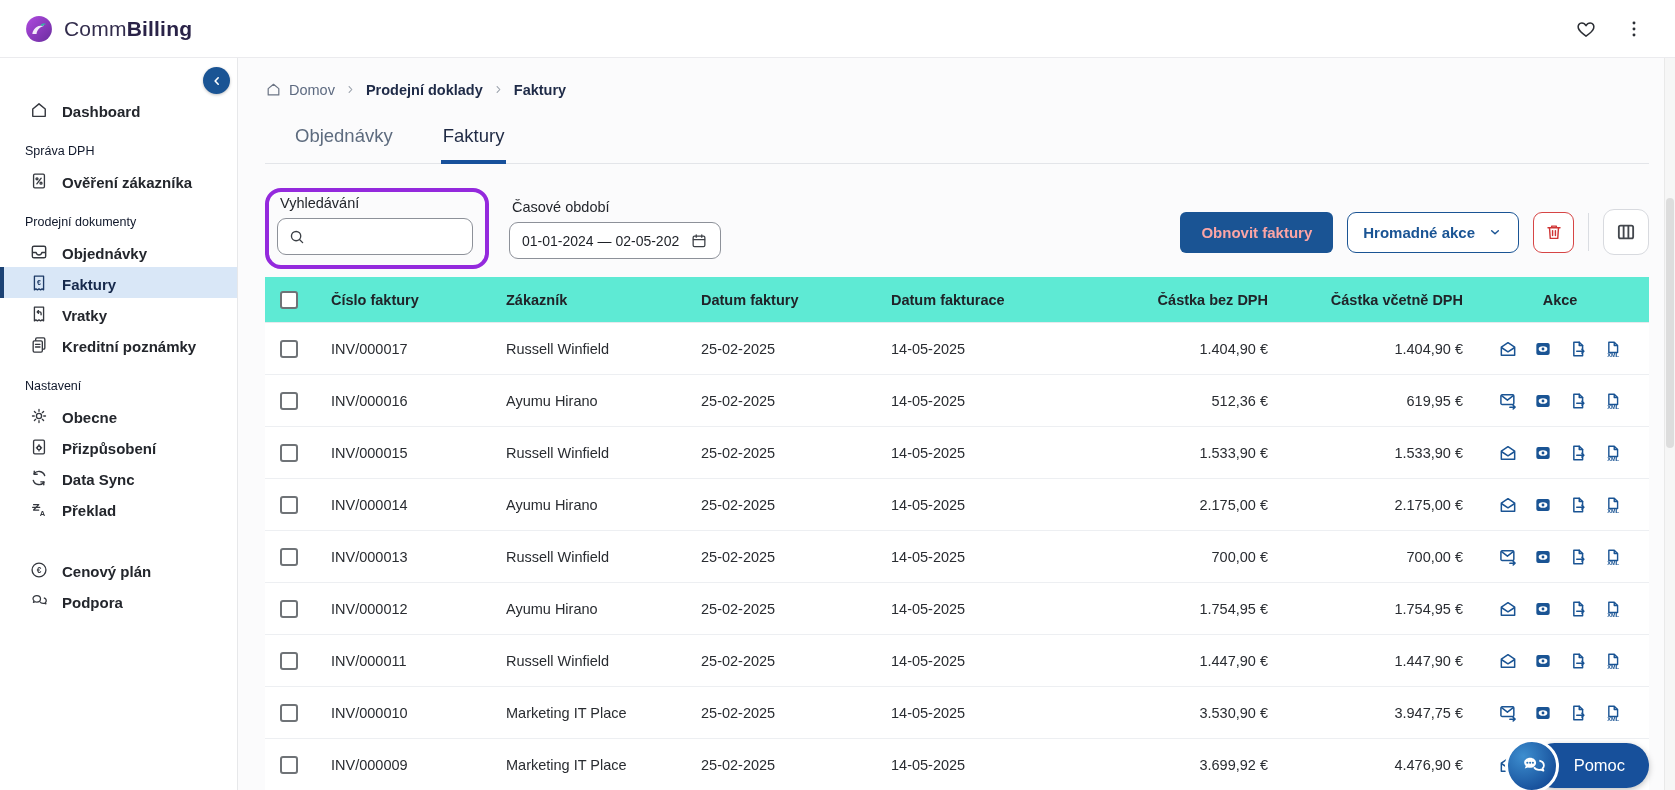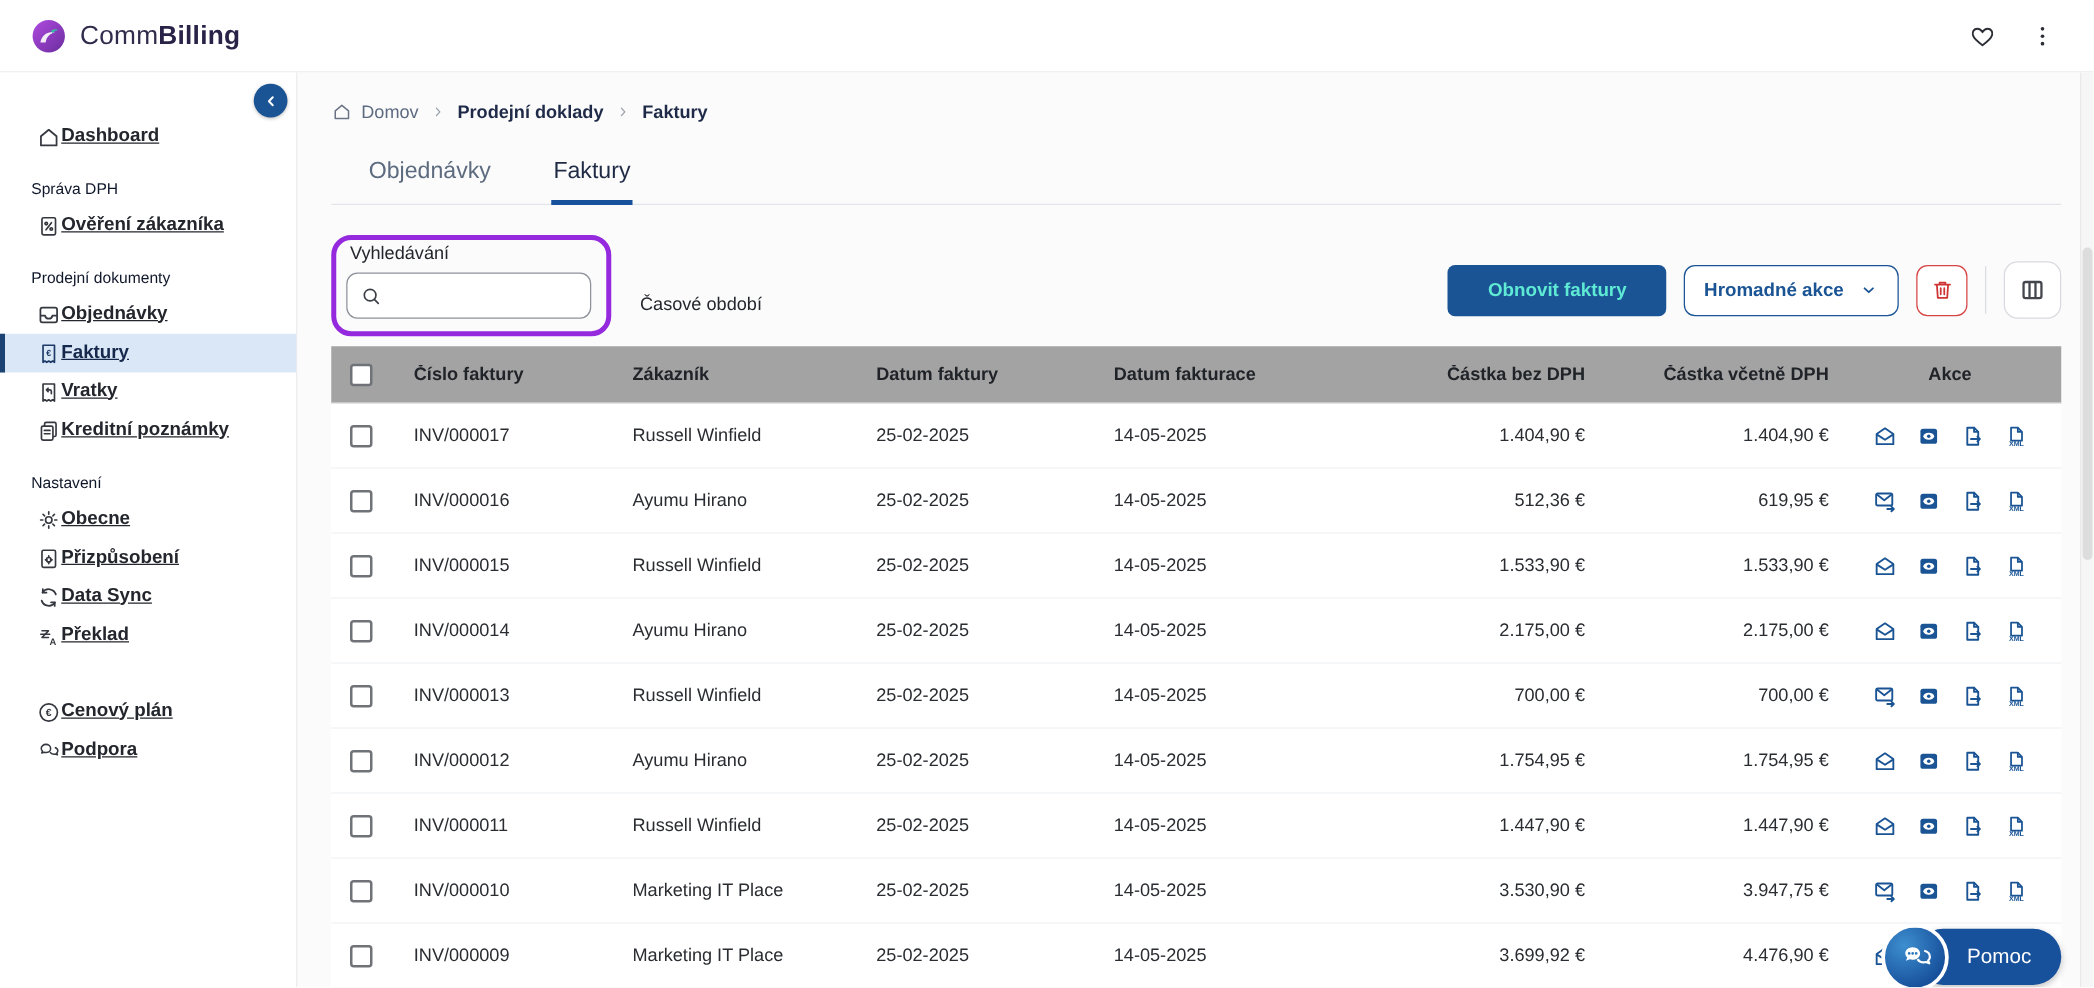--- a/index.html
+++ b/index.html
@@ -20,22 +20,22 @@
 
   
   .sidebar { width:238px; flex:0 0 238px; background:#fff; border-right:1px solid #e7e8ea;
     position:relative; padding-top:36px; }
   .collapse-btn { position:absolute; top:9px; right:7px; width:27px; height:27px; border-radius:50%;
     background:#1a5494; color:#fff; display:flex; align-items:center; justify-content:center;
     box-shadow:0 1px 3px rgba(0,0,0,.25); cursor:pointer; }
   .collapse-btn svg { width:16px; height:16px; }
   .side-group:last-child { margin-top:30px; }
   .side-section { font-size:12.5px; color:#0f172a; margin:19px 0 7px 25px; }
-  .side-item { display:flex; align-items:flex-start; padding:5.5px 8px 5.5px 25px;
-    font-size:15px; font-weight:600; color:#23262c; cursor:pointer; border-left:4px solid transparent;text-decoration:underline; }
+  .side-item { display:flex; align-items:flex-end; gap:13px; padding:5.5px 8px 5.5px 25px;
+    font-size:15px; font-weight:600; color:#23262c; cursor:pointer; border-left:4px solid transparent; }
   .side-item .sicon { width:20px; height:20px; flex:0 0 20px; color:#35383f; display:flex; }
   .side-item .sicon svg { width:100%; height:100%; }
   .side-item.active { background:#d9e7f7; border-left:4px solid #1c4274; color:#16294c; }
   .side-item.active .sicon { color:#1d3a66; }
 
   
   .main { flex:1; position:relative; background:#fbfbfc; overflow:hidden; }
 
   .breadcrumb { display:flex; align-items:center; gap:9px; padding:23px 26px 15px 27px;
     font-size:14.5px; color:#5d6a80; }
@@ -61,41 +61,41 @@
   .search-box input { border:none; outline:none; flex:1; min-width:0; font-size:14px;
     font-family:inherit; background:transparent; }
   .period-group { margin-bottom:10px; }
   .period-box { height:37px; border:1px solid #8d9199; border-radius:9px; background:#fff;
     display:flex; align-items:center; gap:11px; padding:0 12px; font-size:14px; color:#1e2127;
     cursor:pointer; white-space:nowrap; }
   .period-box .ficon { width:18px; height:18px; color:#3c4046; display:flex; }
   .ficon svg { width:100%; height:100%; }
 
   .toolbar { margin-left:auto; display:flex; align-items:center; gap:14px; margin-bottom:14px; }
-  .btn-primary { height:41px; padding:0 32px; background:#1a5494; border:none; border-radius:6px;
-    color:#5eead4; font-size:15px; font-weight:700; font-family:inherit; cursor:pointer; }
+  .btn-primary { height:41px; padding:0 21px; background:#1a5494; border:none; border-radius:6px;
+    color:#fca5a5; font-size:15px; font-weight:700; font-family:inherit; cursor:pointer; }
   .btn-outline { height:41px; padding:0 15px; background:#fff; border:1.5px solid #1a5494;
     border-radius:9px; color:#1a5494; font-size:15px; font-weight:700; font-family:inherit;
     display:flex; align-items:center; gap:12px; cursor:pointer; }
   .btn-outline .bticon { width:16px; height:16px; display:flex; }
   .btn-danger { width:41px; height:41px; background:#fff; border:1.5px solid #d64545;
     border-radius:9px; color:#cf3535; display:flex; align-items:center; justify-content:center; cursor:pointer; }
   .btn-danger .bticon { width:20px; height:20px; display:flex; }
   .v-divider { width:1px; height:38px; background:#dadde2; }
   .btn-cols { width:46px; height:46px; background:#fff; border:1px solid #d8dadf; border-radius:11px;
     color:#43474d; display:flex; align-items:center; justify-content:center; cursor:pointer; }
   .btn-cols .bticon { width:22px; height:22px; display:flex; }
   .bticon svg { width:100%; height:100%; }
 
   
   .table { margin:8px 26px 0 27px; background:#fff; }
   .grid-row { display:grid; grid-template-columns:56px 175px 195px 190px 235px 160px 195px minmax(140px,1fr);
     align-items:center; }
   .thead { height:46px; border-bottom:1px solid #e7e9ed; font-size:14.5px; font-weight:700; color:#202429;
-    background:#a3a3a3; }
+    background:#5eead4; }
   .trow { height:52px; border-bottom:1px solid #edeff2; font-size:14.5px; color:#292c31; background:#fff;
     cursor:pointer; }
   .cell { padding-left:10px; overflow:hidden; white-space:nowrap; }
   .cell.num { text-align:right; padding-right:8px; padding-left:0; }
   .cell.actions-h { text-align:center; padding:0; }
   .cb-cell { padding-left:15px; }
   .checkbox { width:18px; height:18px; border:2px solid #6f7377; border-radius:3px; background:#fff; cursor:pointer; }
   .actions { display:flex; justify-content:center; align-items:center; gap:15px; color:#1a5494; }
   .act-icon { width:20px; height:20px; display:flex; cursor:pointer; }
   .act-icon svg { width:100%; height:100%; }
@@ -322,20 +322,29 @@
               <svg viewBox="0 0 24 24" fill="none" stroke="currentColor" stroke-width="1.8" stroke-linecap="round">
                 <circle cx="10.8" cy="10.8" r="6.2"></circle>
                 <path d="m15.3 15.3 4.2 4.2"></path>
               </svg>
             </span>
           <input placeholder="" style="">
         </div>
       </div>
       <div class="period-group">
         <div class="field-label">Časové období</div>
+        <div class="period-box">
+          <span>01-01-2024 — 02-05-202</span>
+          <span class="ficon">
+              <svg viewBox="0 0 24 24" fill="none" stroke="currentColor" stroke-width="1.7" stroke-linecap="round">
+                <rect x="4.2" y="5.5" width="15.6" height="14" rx="1.8"></rect>
+                <path d="M8.3 3.8v3.2M15.7 3.8v3.2M4.5 10.2h15"></path>
+              </svg>
+            </span>
+        </div>
       </div>
 
       <div class="toolbar">
         <button class="btn-primary">Obnovit faktury</button>
         <button class="btn-outline">
           <span>Hromadné akce</span>
           <span class="bticon">
               <svg viewBox="0 0 24 24" fill="none" stroke="currentColor" stroke-width="2.2" stroke-linecap="round" stroke-linejoin="round">
                 <path d="m7 10 5 4.6 5-4.6"></path>
               </svg>

